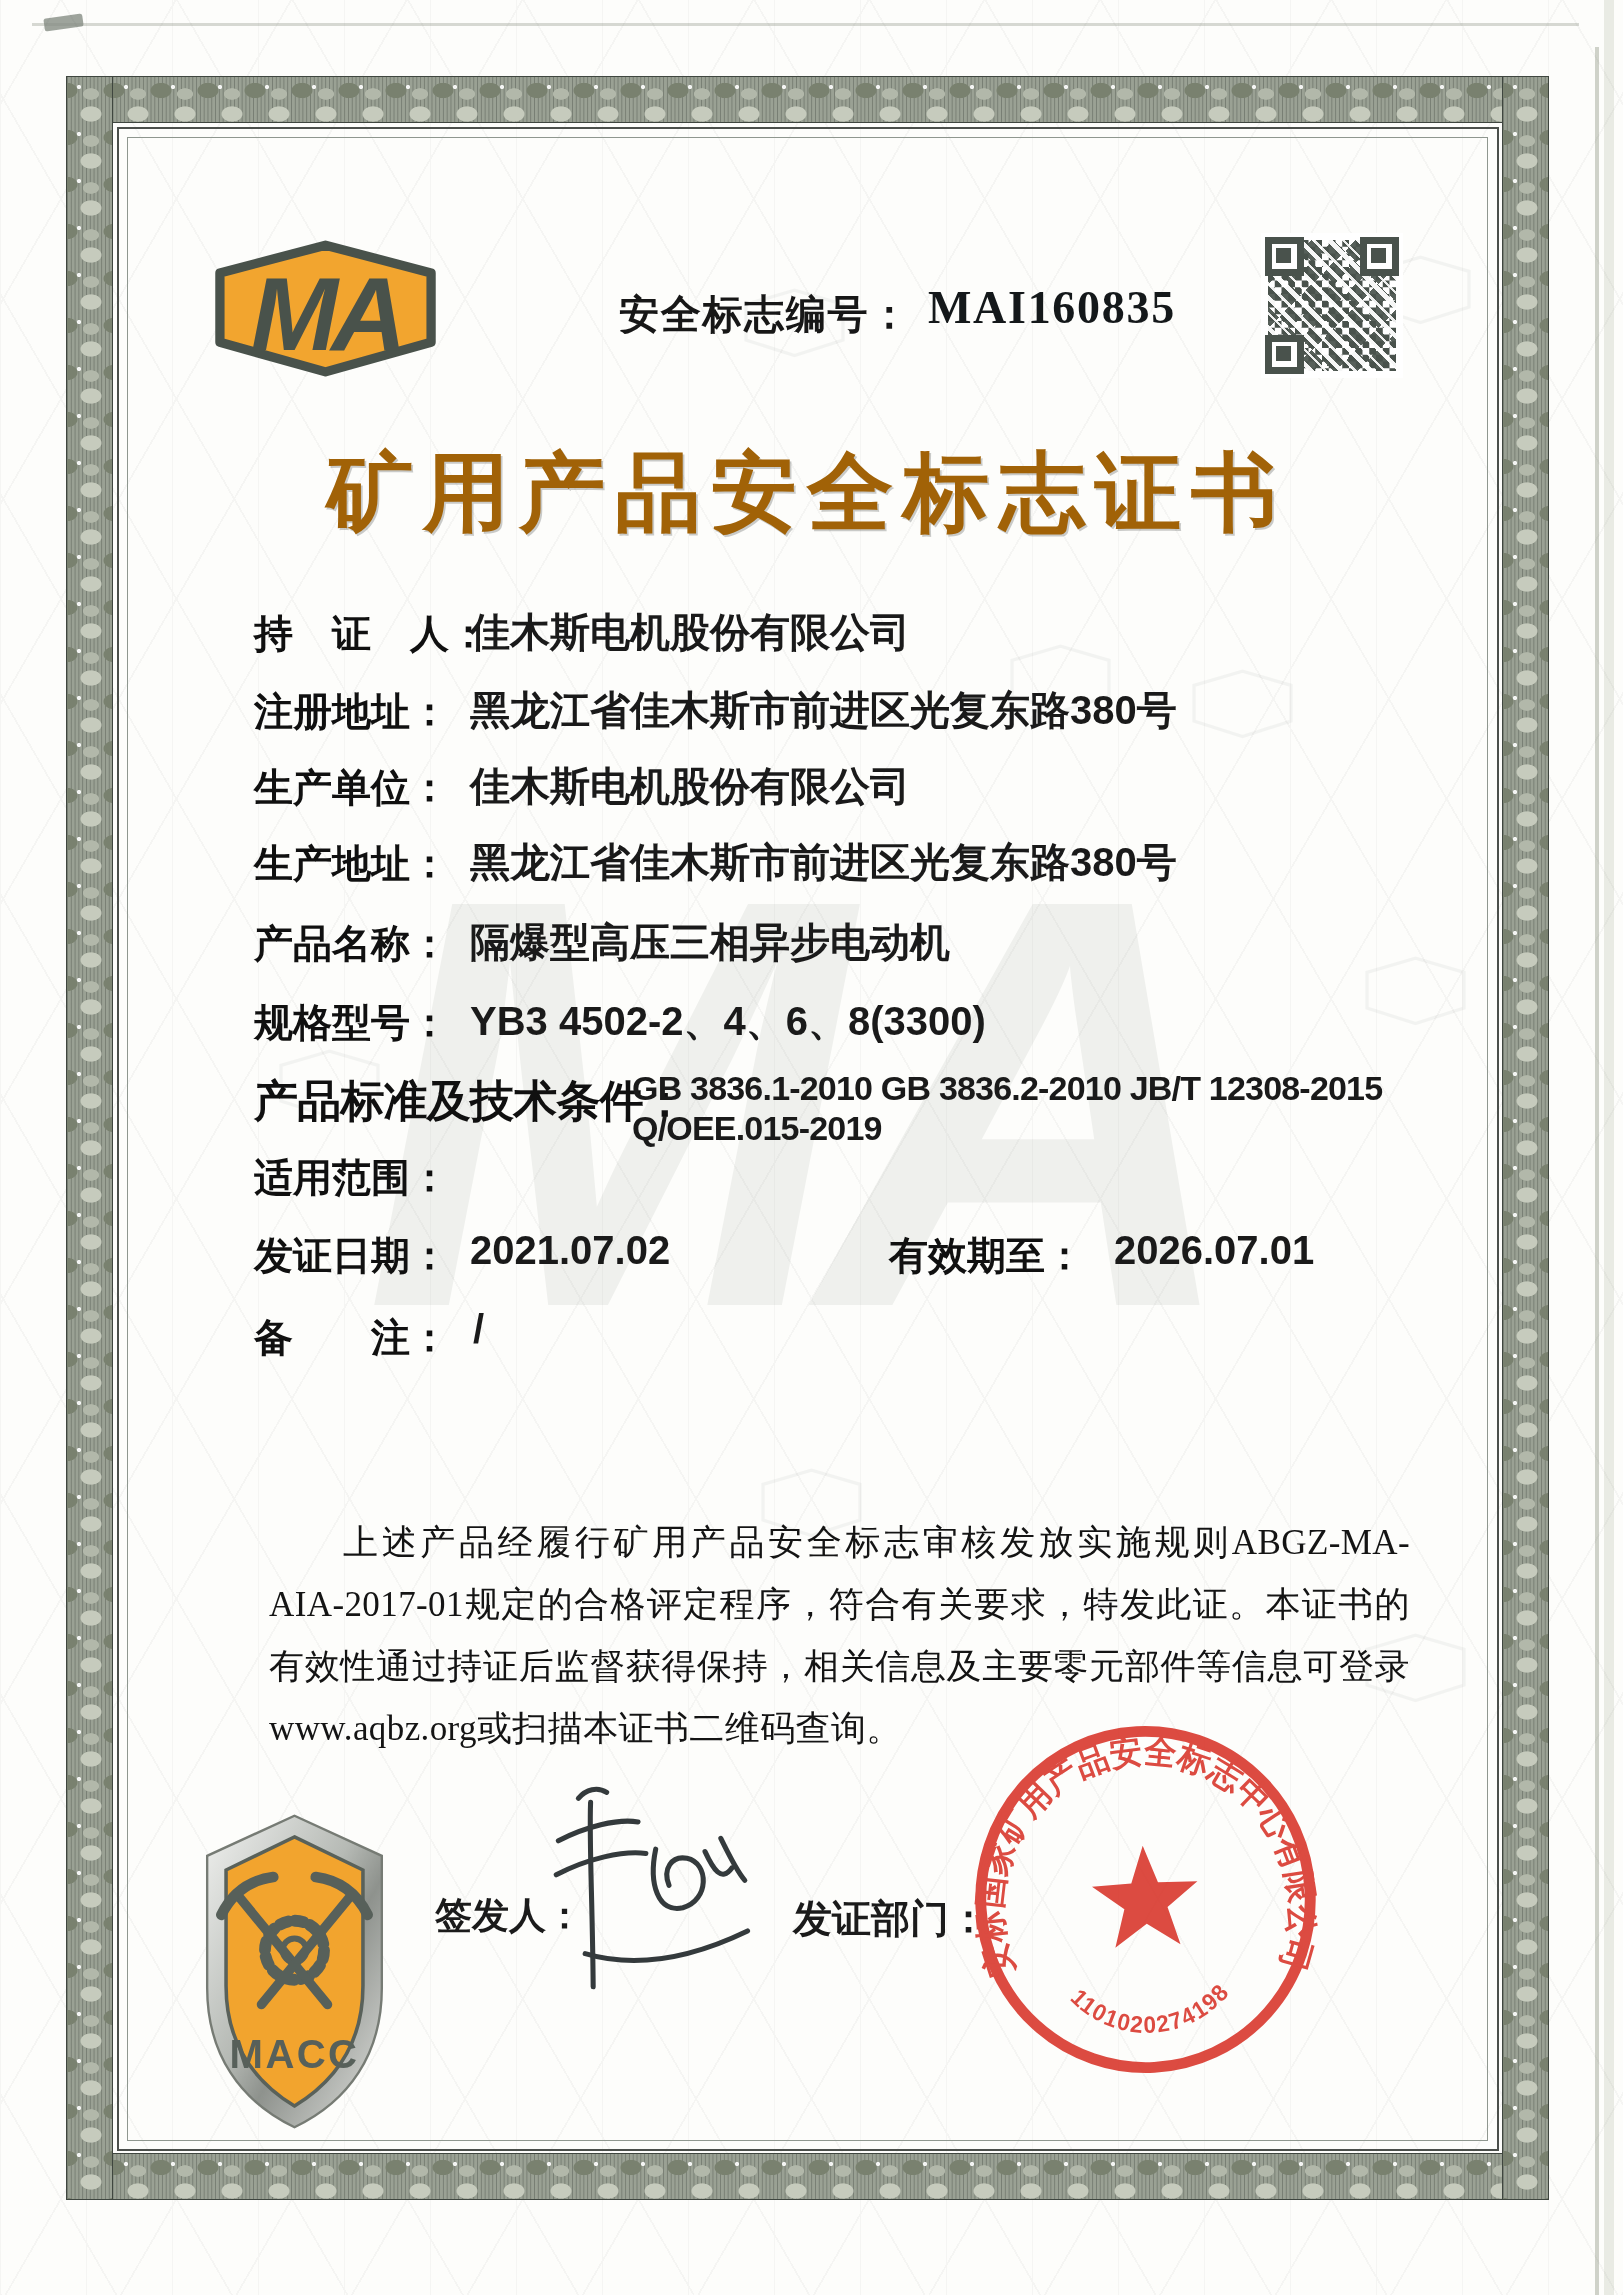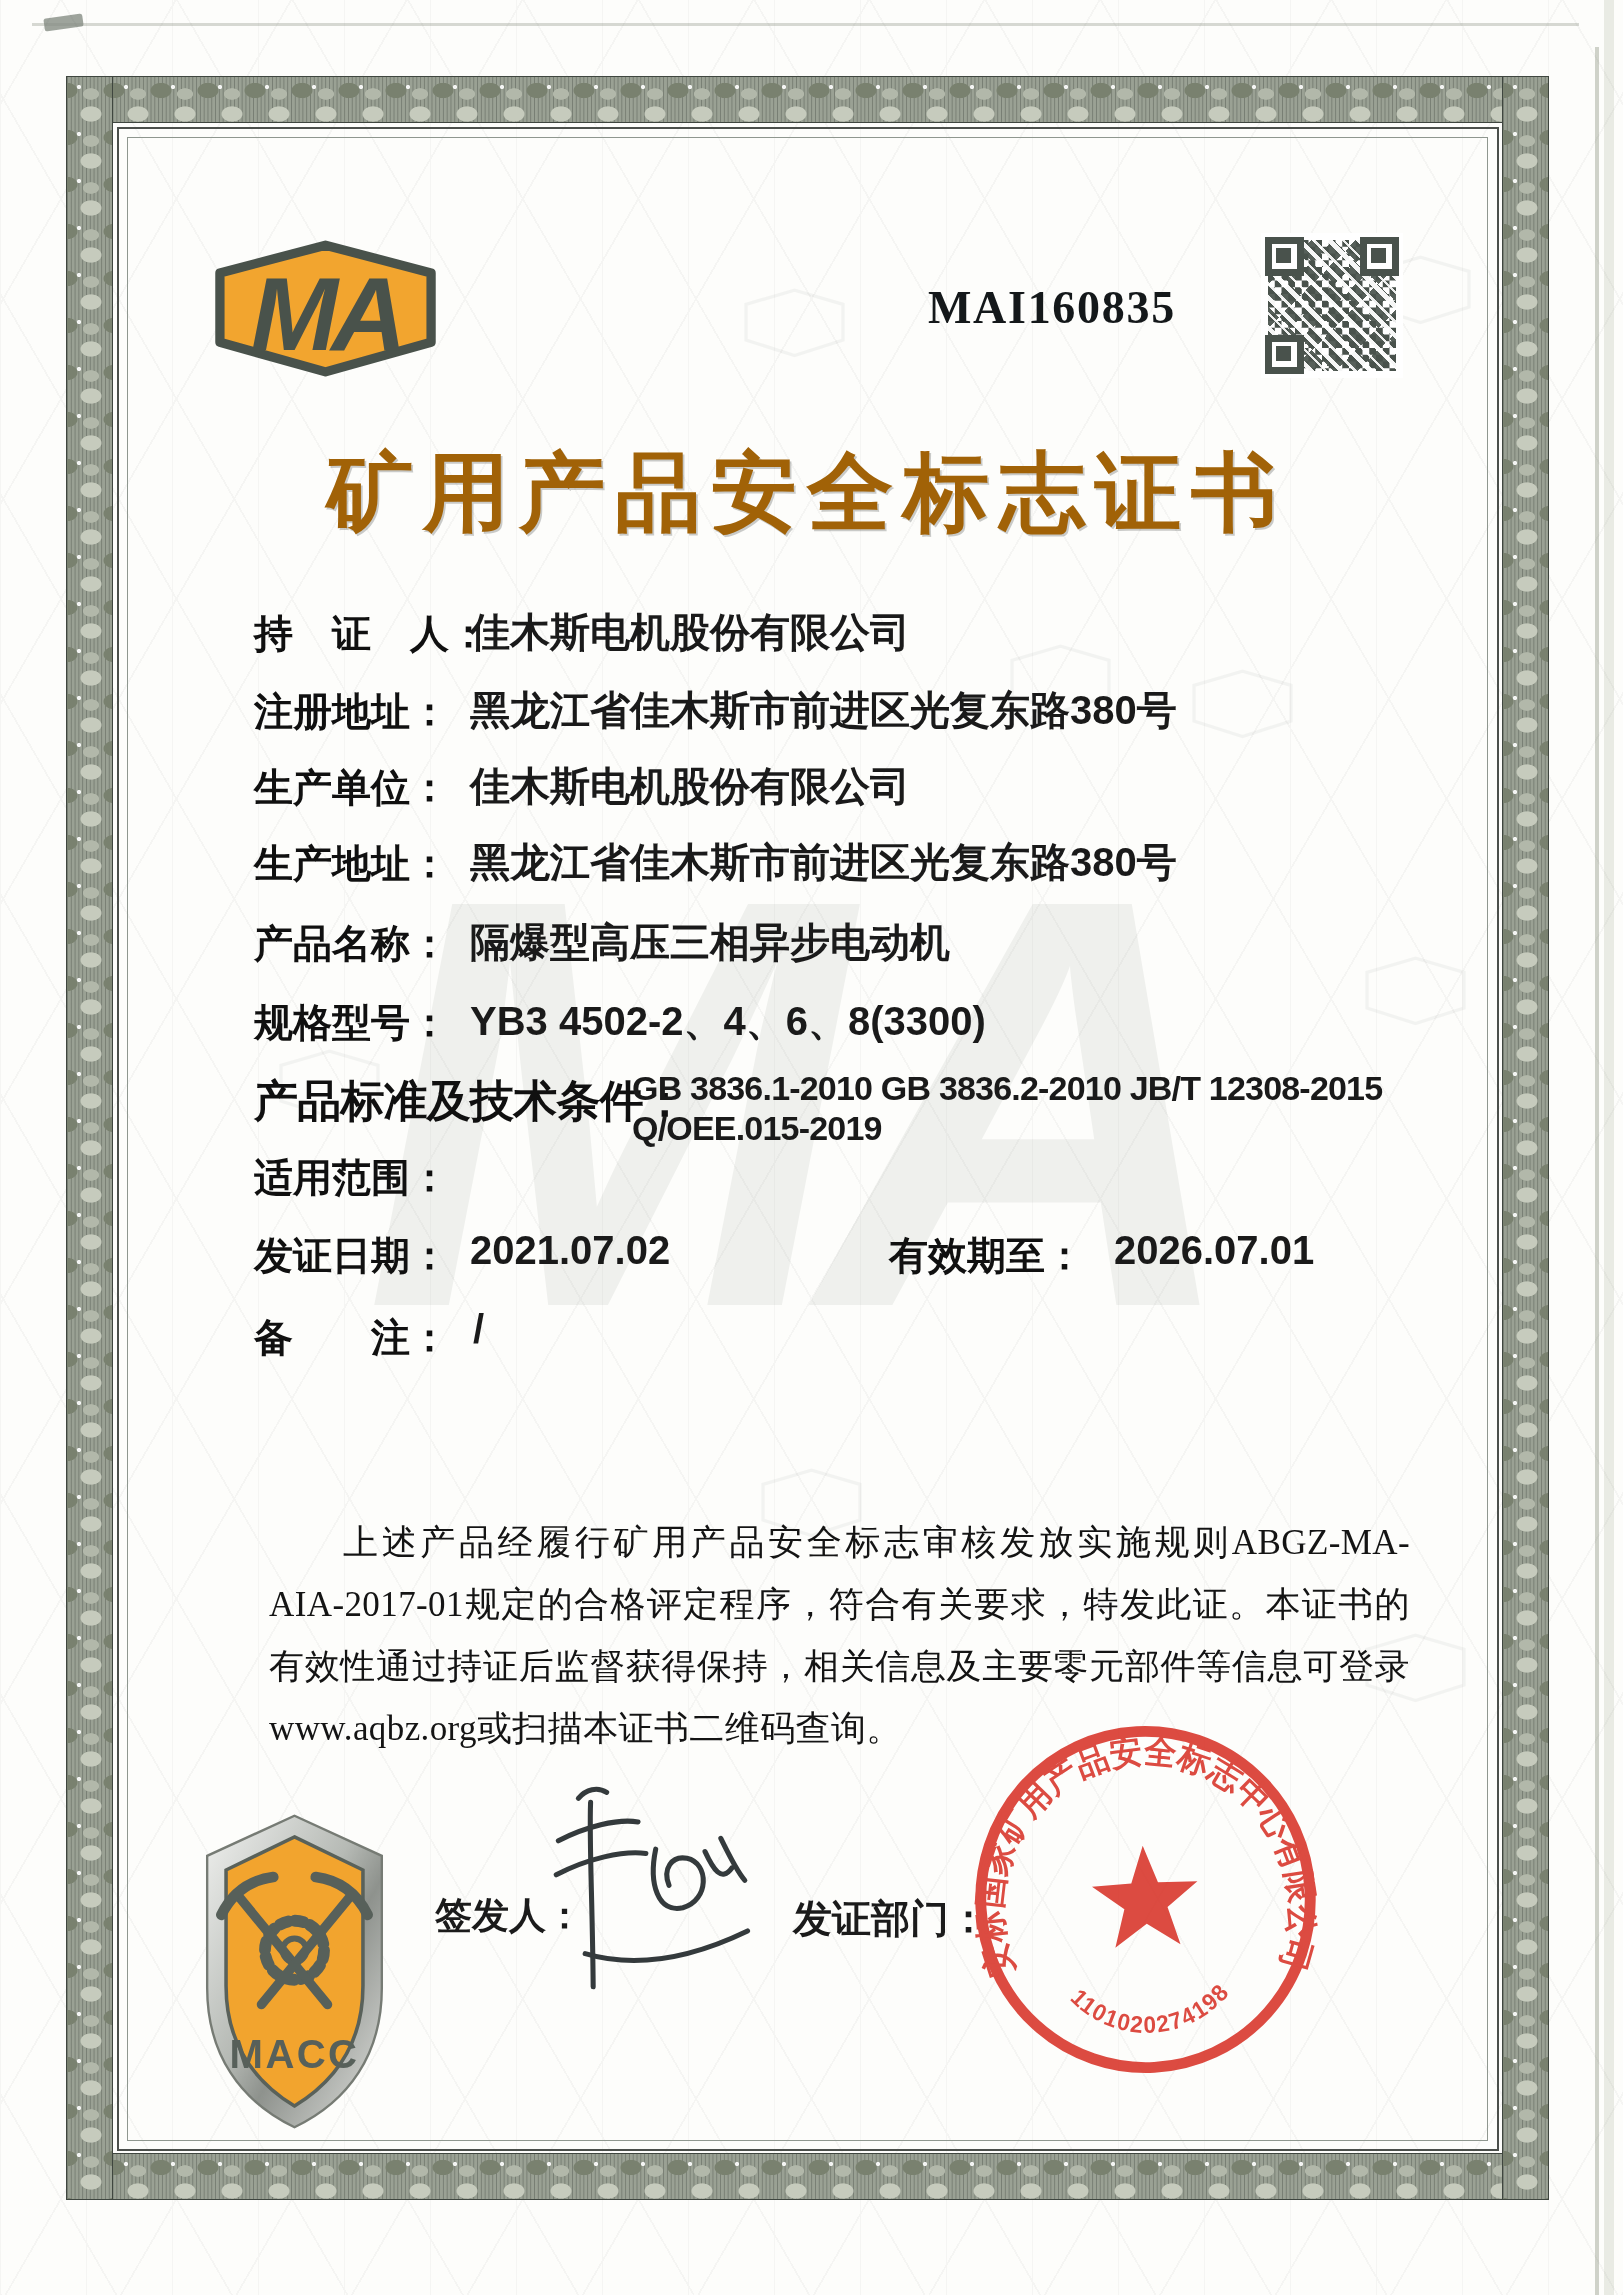--- a/index.html
+++ b/index.html
@@ -115,20 +115,21 @@
     </svg>
   <svg class="ghost" style="left:1365px;top:1632px" width="101" height="71" viewBox="0 0 150 104">
       <polygon points="3,25 75,4 147,25 147,78 75,101 3,78" fill="none" stroke="#5a635c" stroke-width="5"></polygon>
     </svg>
 
   <svg class="badge" style="position:absolute;left:214px;top:239px" width="223" height="139" viewBox="0 0 264 164">
     <polygon points="7,40 132,7 257,40 257,122 132,157 7,122" fill="#f2a52f" stroke="#49524b" stroke-width="11" stroke-linejoin="round"></polygon>
     <text x="132" y="131" text-anchor="middle" font-size="124" font-weight="900" font-style="italic" letter-spacing="-8" fill="#49524b" font-family="'Liberation Sans',sans-serif">MA</text>
   </svg>
 
+  <div class="certno-label">安全标志编号：</div>
   <div class="certno-value">MAI160835</div>
 
   <div class="qr">
     <div class="qr-bg"></div>
     <div class="qr-wash"></div>
     <div class="qf qf-tl"></div>
     <div class="qf qf-tr"></div>
     <div class="qf qf-bl"></div>
   </div>
 

